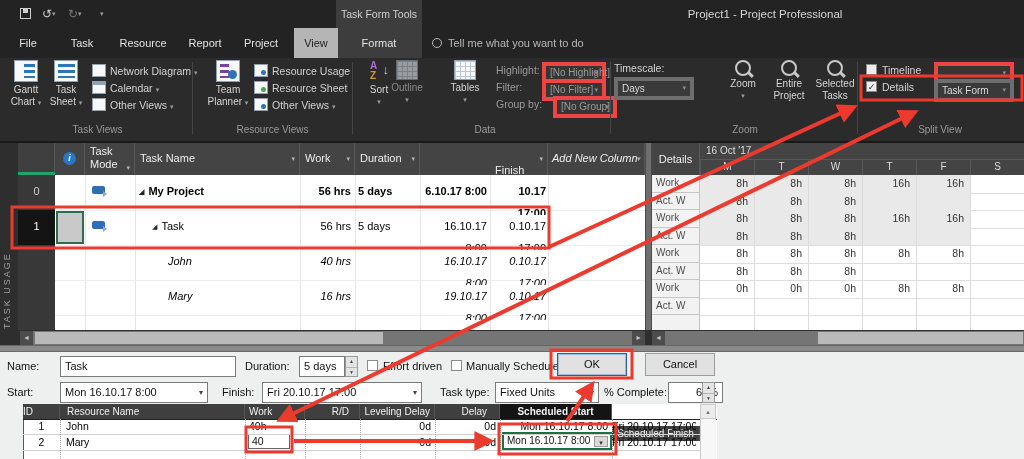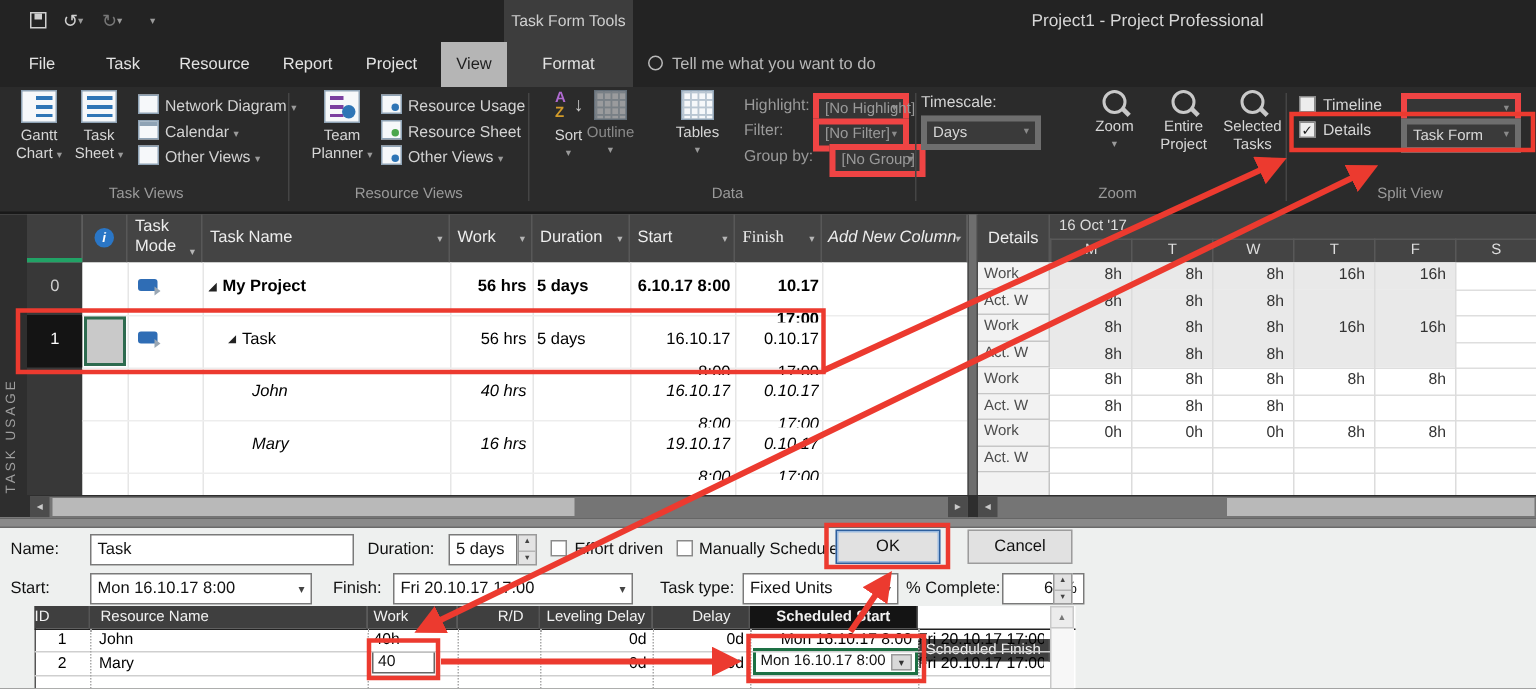--- a/index.html
+++ b/index.html
@@ -269,26 +269,22 @@
       <span class="dd" style="bottom:12px;">▾</span>
     </div>
   <div class="abs th" style="left:300px;width:55px;">
       <span class="t" style="top:9px;">Work</span>
       <span class="dd" style="bottom:12px;">▾</span>
     </div>
   <div class="abs th" style="left:355px;width:65px;">
       <span class="t" style="top:9px;">Duration</span>
       <span class="dd" style="bottom:12px;">▾</span>
     </div>
-  <div class="abs th" style="left:420px;width:70px;">
-      <span class="t" style="top:9px;">Start</span>
-      <span class="dd" style="bottom:12px;">▾</span>
-    </div>
   <div class="abs th" style="left:490px;width:58px;">
-      <span class="t" style="top:9px;font-family:Liberation Serif, serif;">Finish</span>
+      <span class="t" style="top:21px;">Finish</span>
       <span class="dd" style="bottom:12px;">▾</span>
     </div>
   <div class="abs th" style="left:548px;width:97px;font-style:italic;">
       <span class="t" style="top:9px;left:4px;">Add New Column</span>
       <span class="dd" style="bottom:12px;">▾</span>
     </div>
 
   <div class="abs tbody"></div>
   <div class="abs vline" style="left:85px;"></div>
     <div class="abs vline" style="left:135px;"></div>

